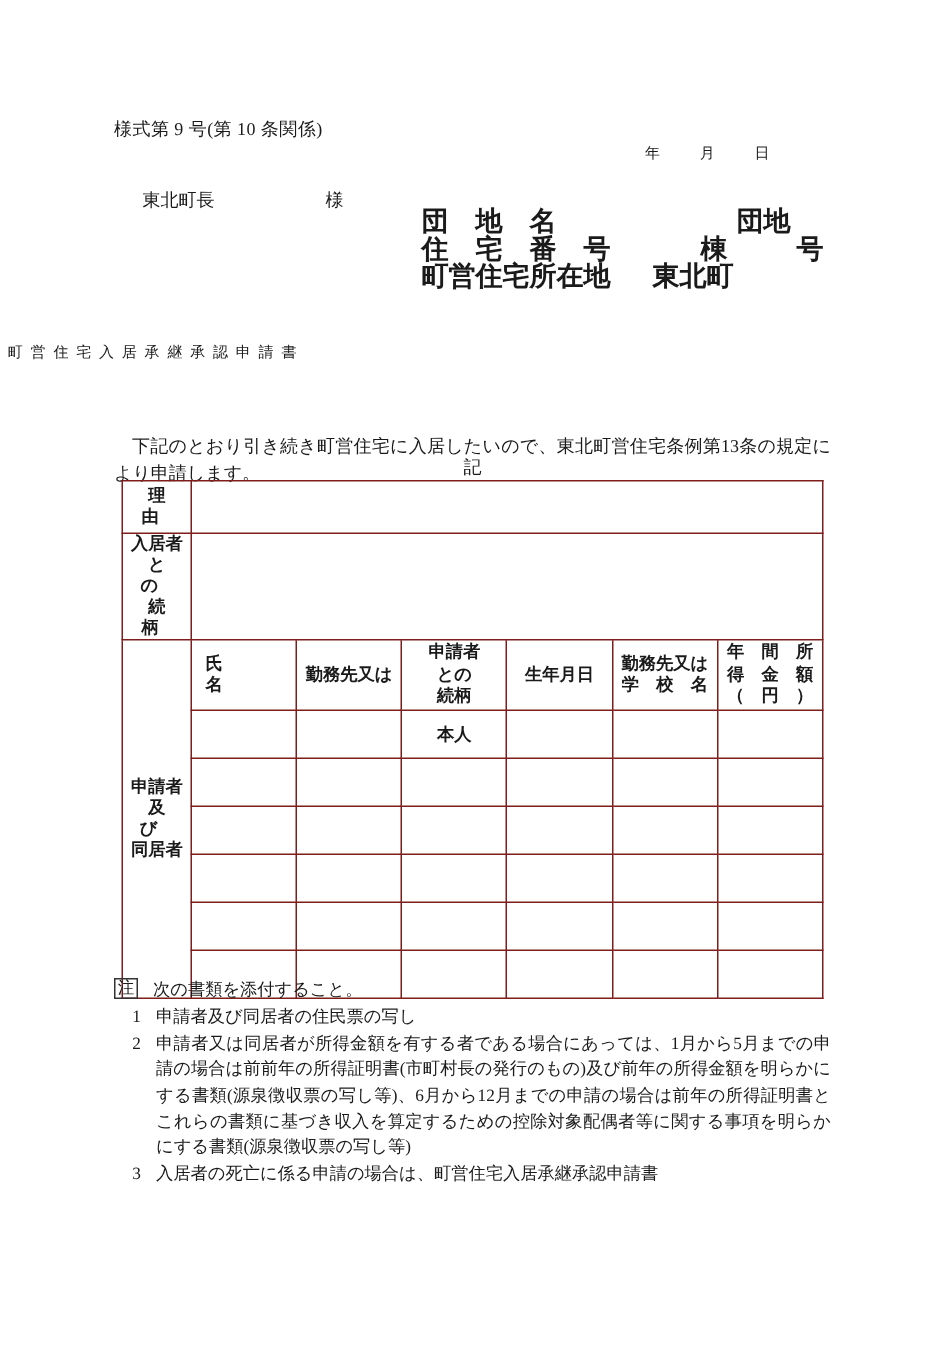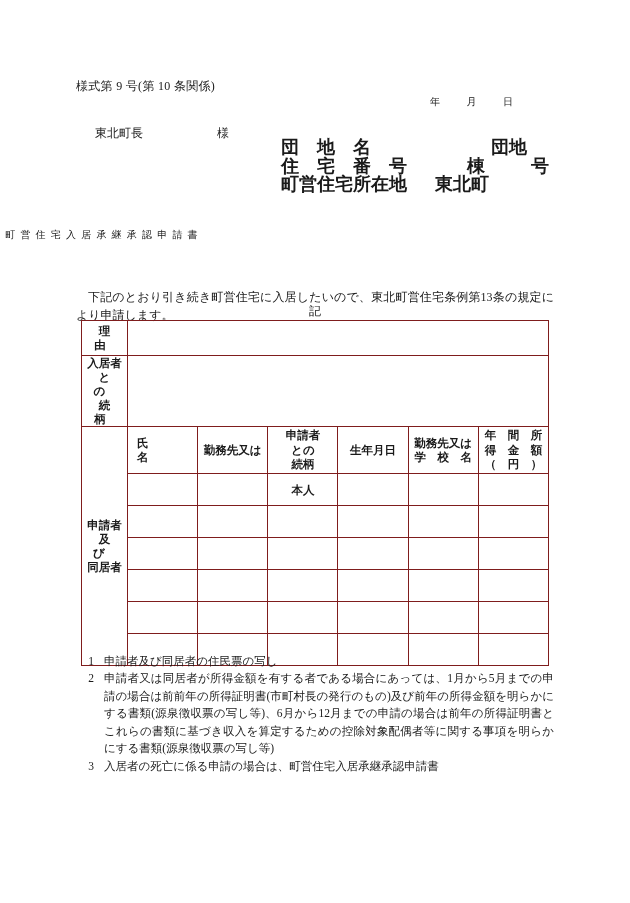--- a/index.html
+++ b/index.html
@@ -318,20 +318,23 @@
         <td></td>
         <td></td>
         <td></td>
         <td></td>
         <td></td>
       </tr>
     </tbody>
   </table>
 
   <div class="notes">
+    <div class="note-head">
+      <span class="boxed">注</span><span class="note-head-text">次の書類を添付すること。</span>
+    </div>
     <div class="note-item">
       <span class="note-num">1</span>
       <span class="note-text">申請者及び同居者の住民票の写し</span>
     </div>
     <div class="note-item">
       <span class="note-num">2</span>
       <span class="note-text">申請者又は同居者が所得金額を有する者である場合にあっては、1月から5月までの申請の場合は前前年の所得証明書(市町村長の発行のもの)及び前年の所得金額を明らかにする書類(源泉徴収票の写し等)、6月から12月までの申請の場合は前年の所得証明書とこれらの書類に基づき収入を算定するための控除対象配偶者等に関する事項を明らかにする書類(源泉徴収票の写し等)</span>
     </div>
     <div class="note-item">
       <span class="note-num">3</span>

